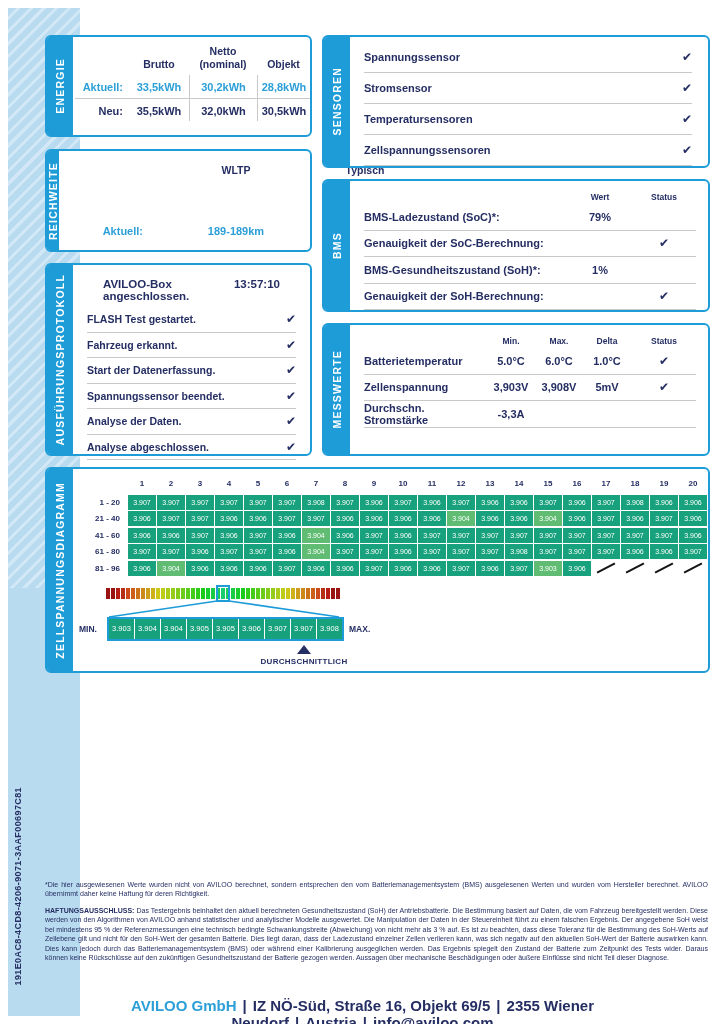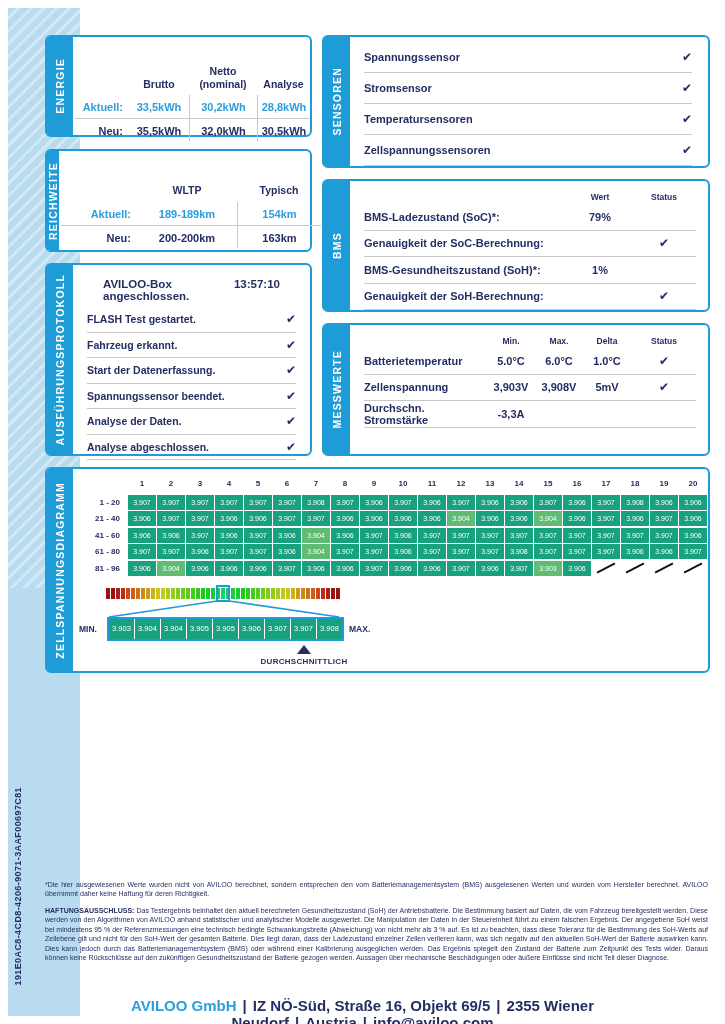--- a/index.html
+++ b/index.html
@@ -30,22 +30,22 @@
   #sec-sensoren   { left: 322px; top: 35px;  width: 388px; height: 133px; }
   #sec-bms        { left: 322px; top: 179px; width: 388px; height: 133px; }
   #sec-messwerte  { left: 322px; top: 323px; width: 388px; height: 133px; }
   #sec-zell       { left: 45px;  top: 467px; width: 665px; height: 206px; }
 
   .blue { color: #2d9fd8; }
   .check { font-size: 12px; color: #252e63; }
 
   
   .etable { display: grid; grid-template-columns: 54px 60px 68px 53px; padding: 8px 0 0 2px; }
-  .rtable { display: grid; grid-template-columns: 76px 100px 84px; padding: 13px 0 0 2px; }
-  .th { font-weight: bold; font-size: 10.5px; text-align: center; align-self: end; line-height: 1.2; padding-bottom: 5px; margin-top: 20px; }
+  .rtable { display: grid; grid-template-columns: 76px 100px 84px; padding: 13px 0 0 14px; gap: 37px; }
+  .th { font-weight: bold; font-size: 10.5px; text-align: center; align-self: end; line-height: 1.2; padding-bottom: 5px; }
   .tl { font-weight: bold; font-size: 11px; text-align: right; padding: 6px 6px 0 0; height: 23px; }
   .tv { font-weight: bold; font-size: 11px; text-align: center; padding-top: 6px; height: 23px; }
   .vl { border-left: 1px solid #c9c9c9; }
   .ht { border-top: 1px solid #c9c9c9; }
 
   
   .srows { padding-top: 5px; }
   .srow { display: flex; justify-content: space-between; align-items: center; height: 31px;
     margin: 0 16px 0 14px; border-bottom: 1px solid #c9c9c9; font-weight: bold; font-size: 11px; }
 
@@ -116,21 +116,21 @@
 
   <div class="section" id="sec-energie">
     <div class="tab">
         <span>ENERGIE</span>
       </div>
     <div class="content">
       <div class="etable">
         <div class="th"></div>
         <div class="th">Brutto</div>
         <div class="th">Netto (nominal)</div>
-        <div class="th">Analyse</div>
+        <div class="th">Objekt</div>
 
         <div class="tl blue">Aktuell:</div>
         <div class="tv blue">33,5kWh</div>
         <div class="tv blue vl">30,2kWh</div>
         <div class="tv blue vl">28,8kWh</div>
 
         <div class="tl ht">Neu:</div>
         <div class="tv ht">35,5kWh</div>
         <div class="tv vl ht">32,0kWh</div>
         <div class="tv vl ht">30,5kWh</div>

